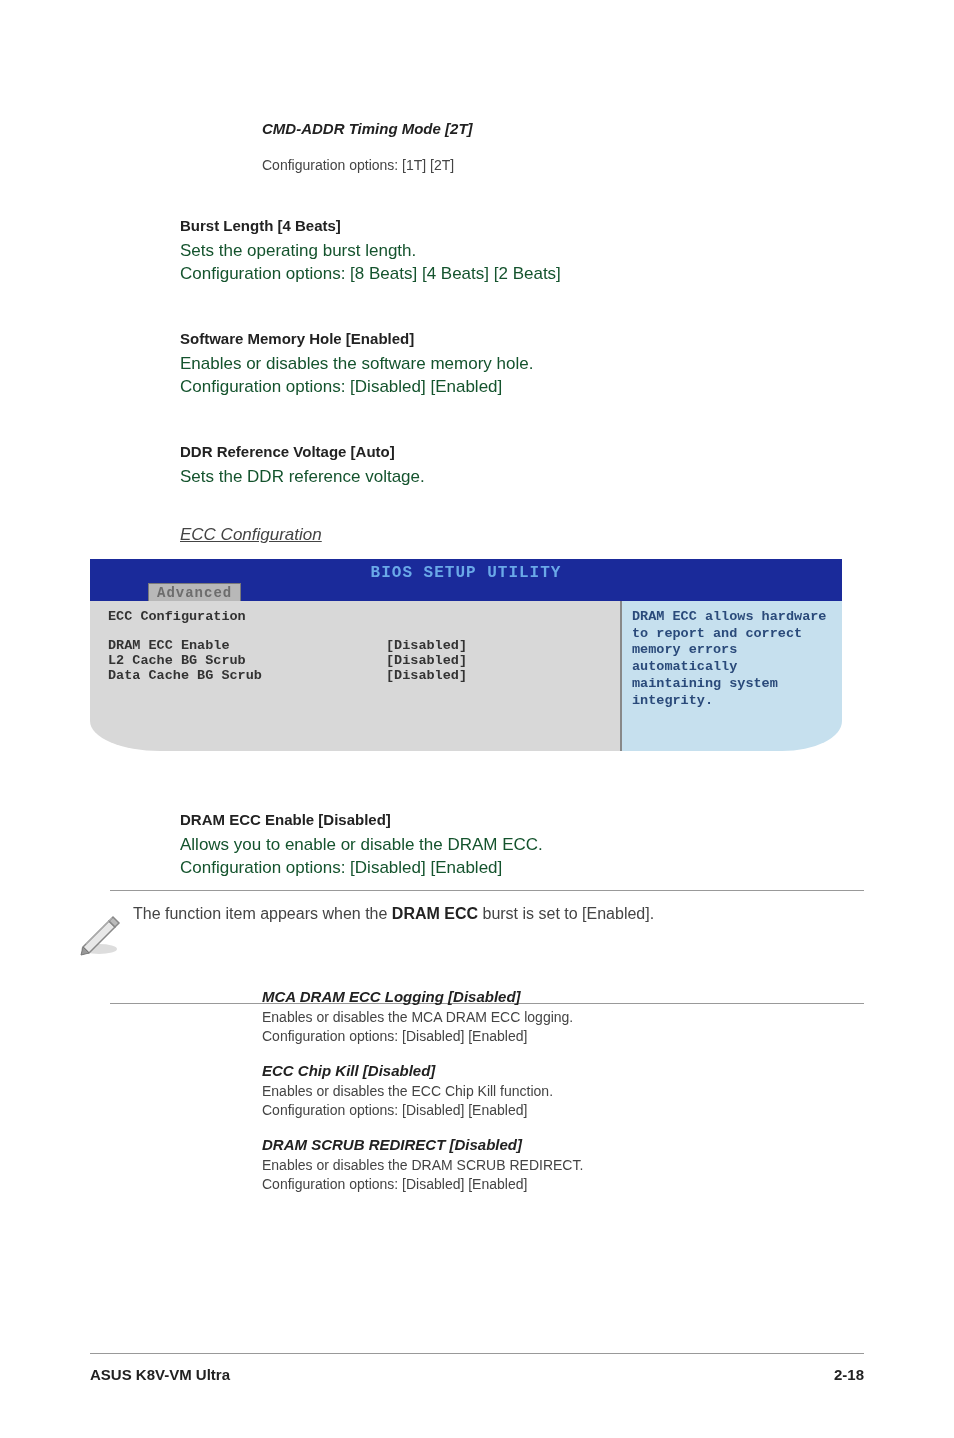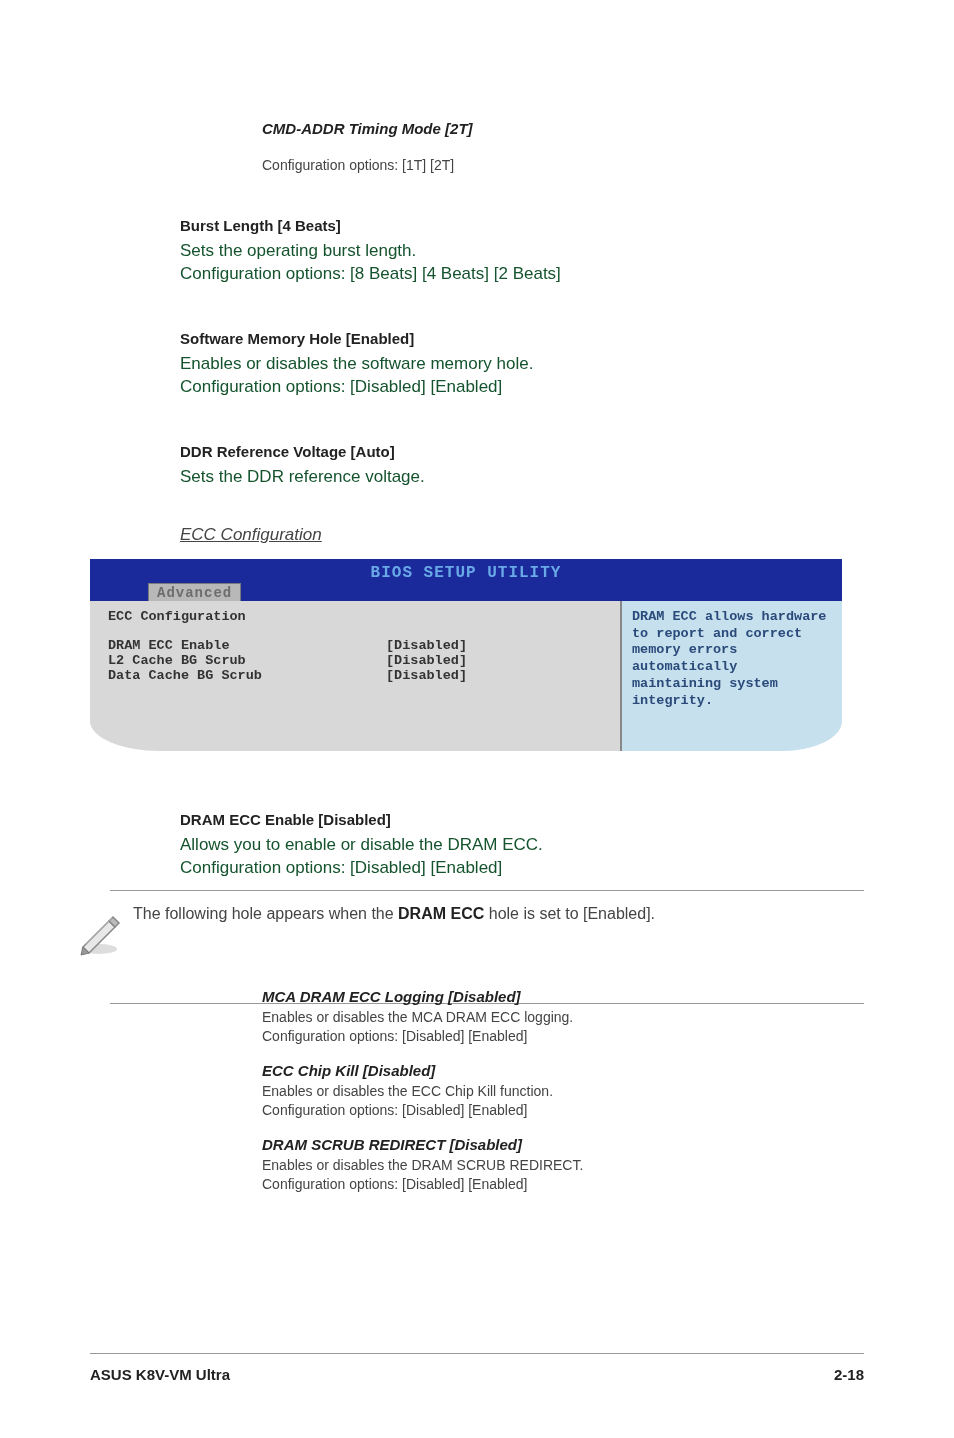--- a/index.html
+++ b/index.html
@@ -237,21 +237,21 @@
       <div class="note-icon">
         <svg viewBox="0 0 48 48">
           <ellipse cx="24" cy="40" rx="18" ry="5" fill="#ddd"></ellipse>
           <path d="M8 38 L34 12 L40 18 L14 44 Z" fill="#e8e8e8" stroke="#888" stroke-width="1.5"></path>
           <path d="M34 12 L38 8 L44 14 L40 18 Z" fill="#bbb" stroke="#888" stroke-width="1.5"></path>
           <path d="M8 38 L6 46 L14 44 Z" fill="#999" stroke="#777" stroke-width="1"></path>
           <line x1="11" y1="35" x2="37" y2="9" stroke="#aaa" stroke-width="1"></line>
         </svg>
       </div>
       <div class="note-text">
-        <span>The following hole appears when the </span><b>DRAM ECC</b><span> hole is set to [Enabled].</span>
+        <span>The function item appears when the </span><b>DRAM ECC</b><span> burst is set to [Enabled].</span>
       </div>
     </div>
 
     <hr class="note-divider" style="margin-top:42px;">
 
     <div class="sub-block" style="margin-top:-28px;">
       <div class="ih">MCA DRAM ECC Logging [Disabled]</div>
       <div class="ib">Enables or disables the MCA DRAM ECC logging.</div>
       <div class="ib">Configuration options: [Disabled] [Enabled]</div>
     </div>

